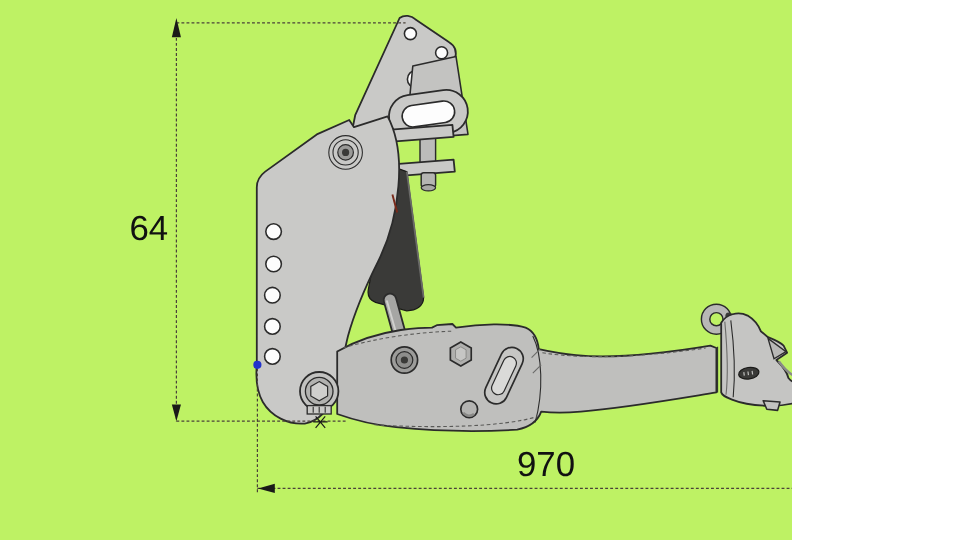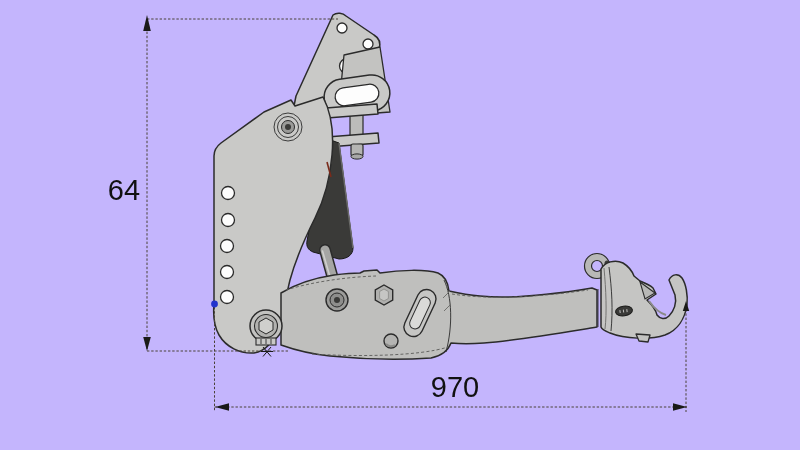--- a/index.html
+++ b/index.html
@@ -11,21 +11,21 @@
     --rod-gray:#a6a6a4;
     --dim-line:#4a4238;
     --dim-dark:#1a1a18;
     --dim-text:#111111;
     --marker-blue:#2233cc;
     --accent-red:#7a2a1a;
     --hole-white:#fdfdfd;
   }
   html,body{margin:0;padding:0;background:#ffffff;}
   .canvas{
-    position:relative;width:800px;height:450px;background:#c4b5fd;overflow:hidden;
+    position:relative;width:660px;height:450px;background:#bef264;overflow:hidden;
     font-family:"Liberation Sans",sans-serif;
   }
   svg{display:block;}
   .part-fill{fill:var(--body-gray,#c9c9c7);stroke:var(--outline,#2b2b2b);stroke-width:1.5;stroke-linejoin:round;}
   .part-fill2{fill:var(--body-gray2,#c3c3c1);stroke:var(--outline,#2b2b2b);stroke-width:1.3;stroke-linejoin:round;}
   .arm-fill{fill:var(--arm-gray,#bfbfbd);stroke:var(--outline,#2b2b2b);stroke-width:1.5;stroke-linejoin:round;}
   .hole{fill:var(--hole-white,#fdfdfd);stroke:var(--outline,#2b2b2b);stroke-width:1.3;}
   .edge{fill:none;stroke:var(--outline,#2b2b2b);stroke-width:0.9;}
   .edge-soft{fill:none;stroke:#6a6a68;stroke-width:0.9;}
   .edge-dash{fill:none;stroke:#5a5a58;stroke-width:0.9;stroke-dasharray:3 2.2;}

